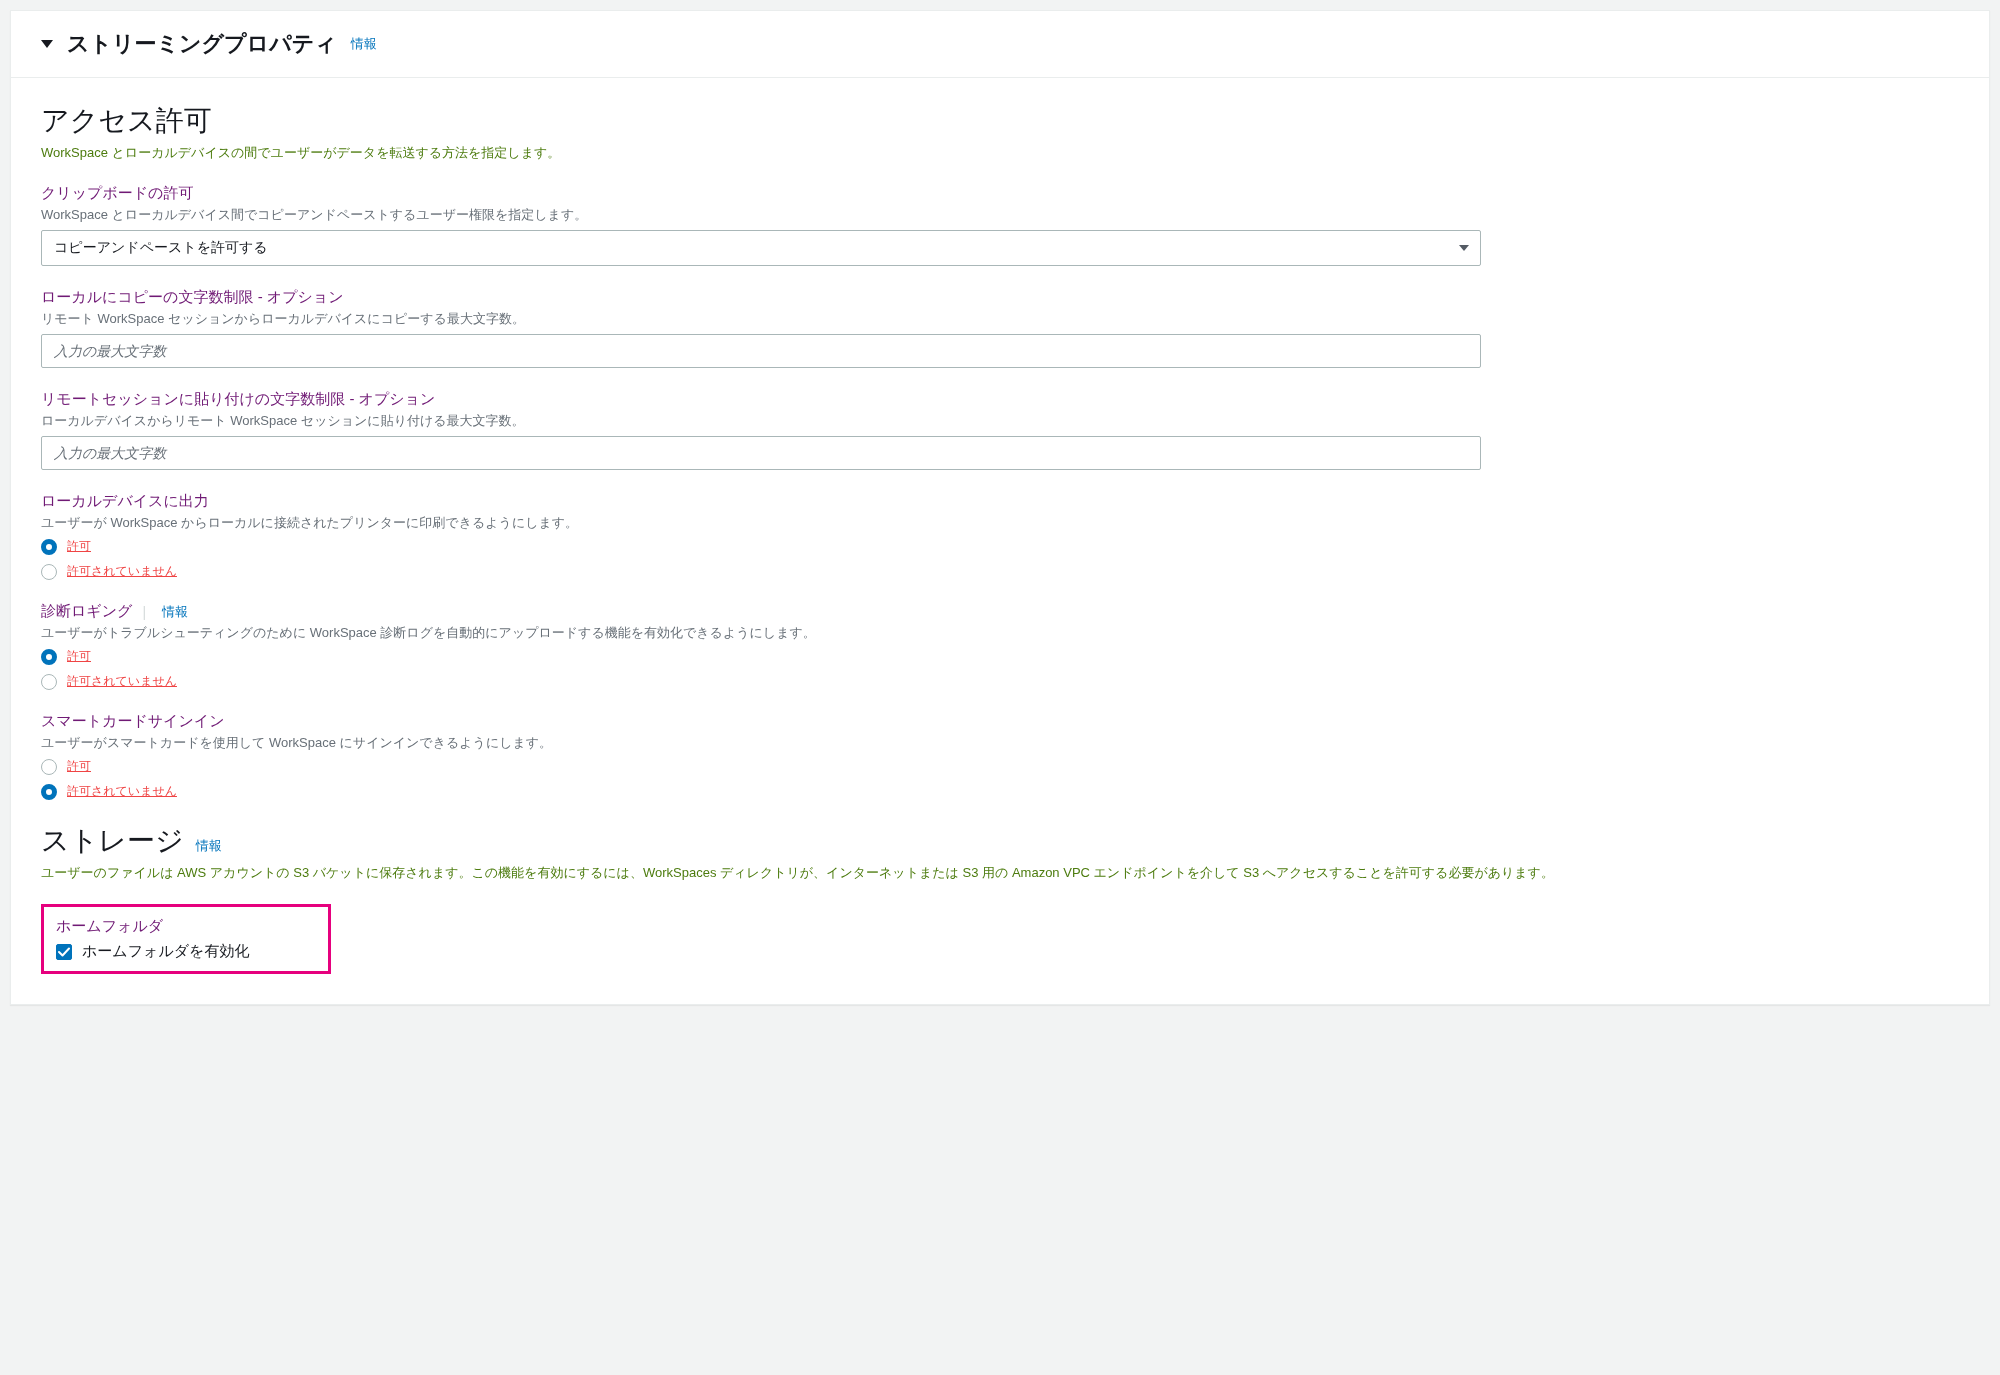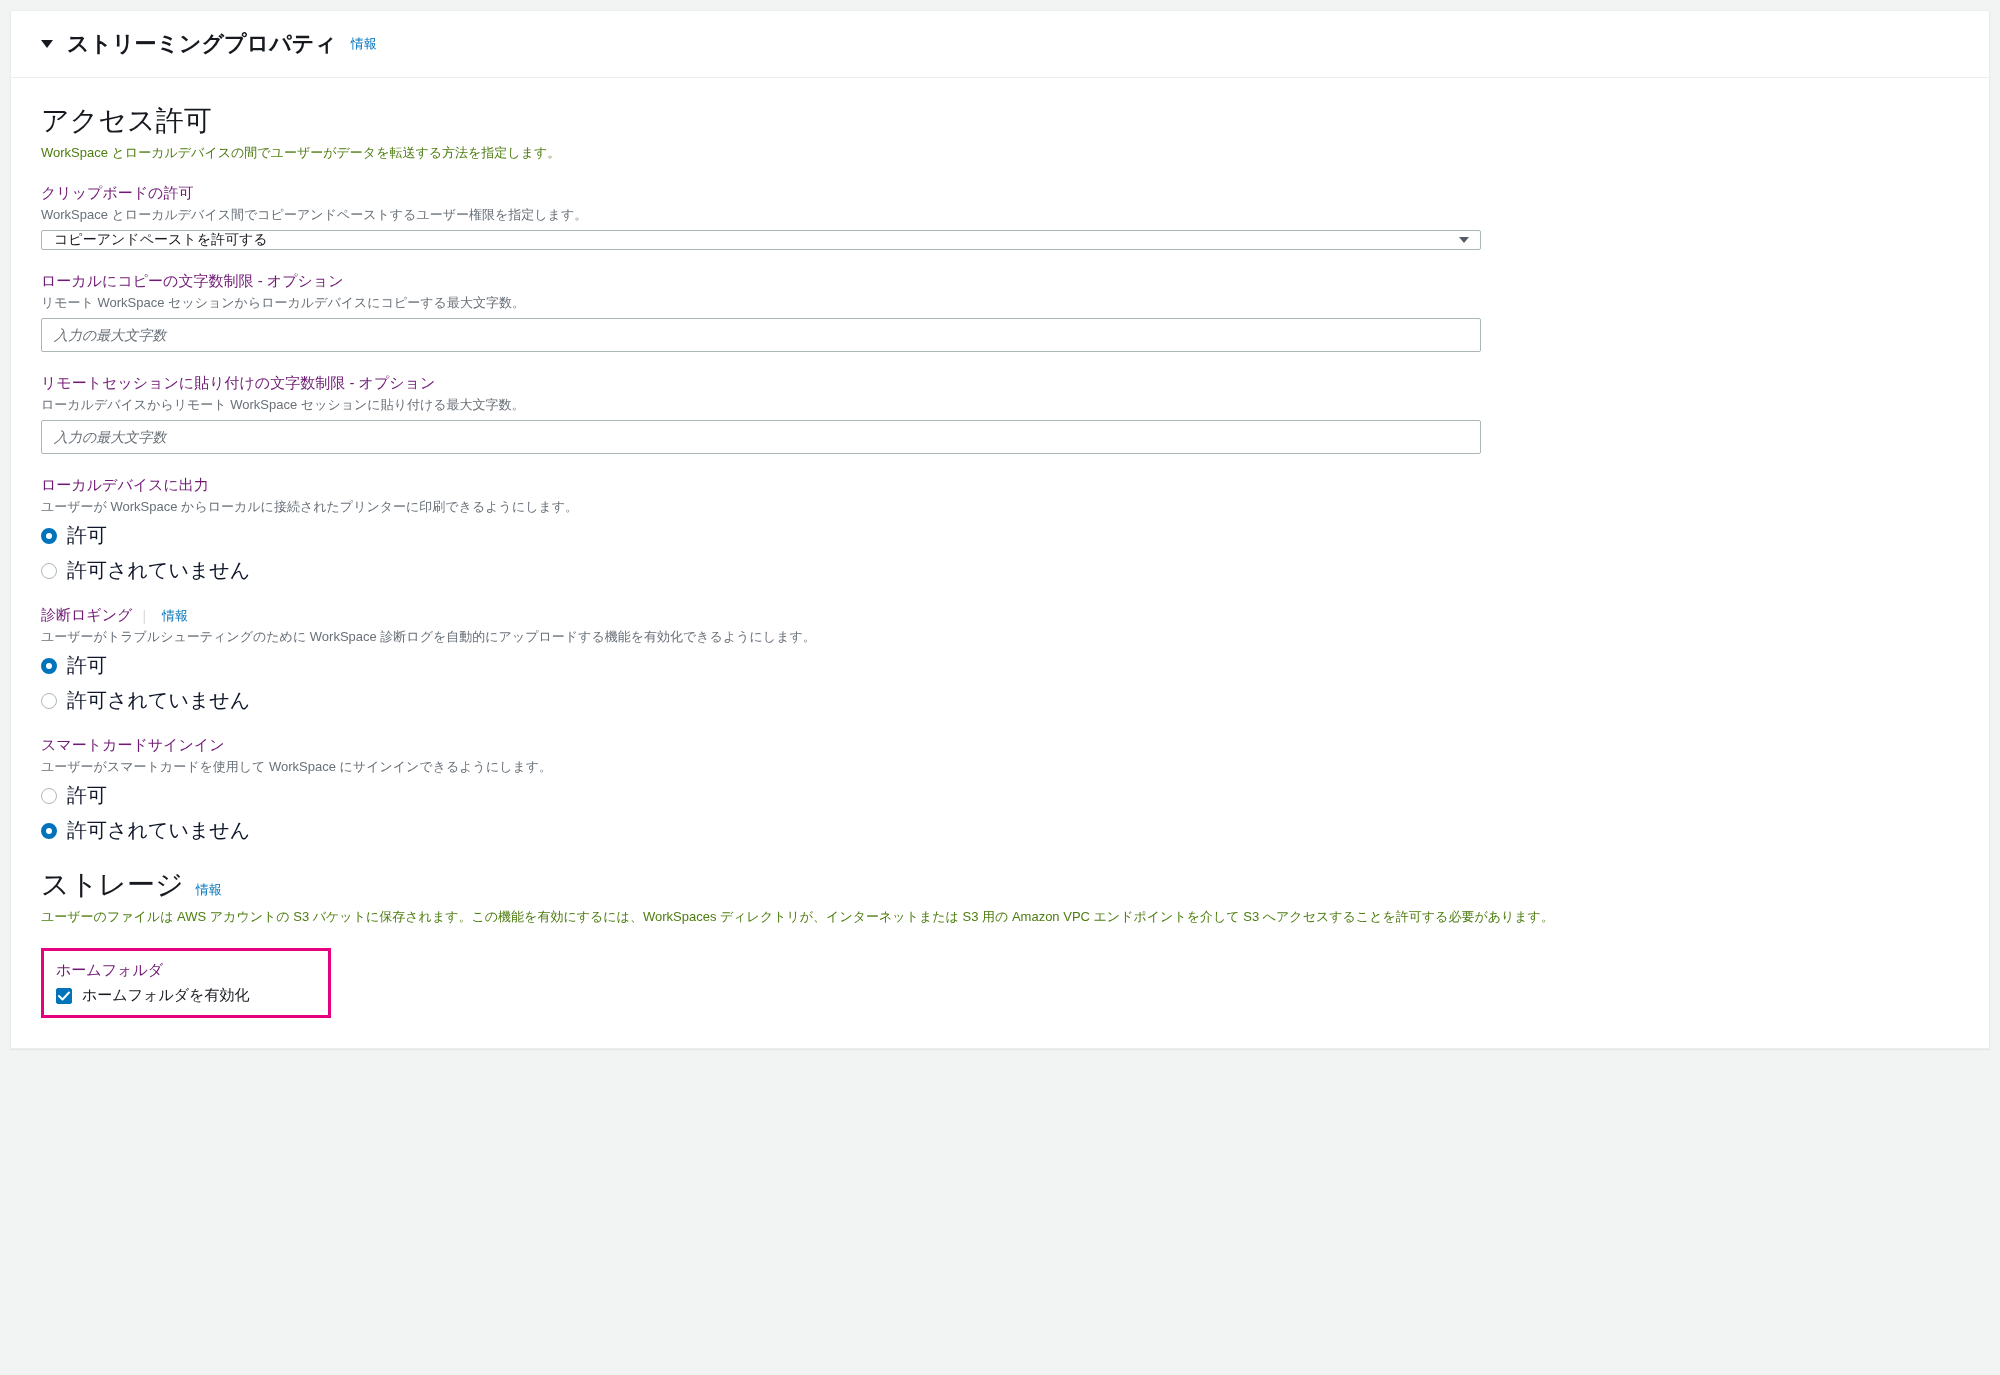--- a/index.html
+++ b/index.html
@@ -80,21 +80,21 @@
       color: #687078;
       margin-bottom: 6px;
     }
     .select-wrapper {
       position: relative;
       width: 100%;
       max-width: 1440px;
     }
     .select {
       width: 100%;
-      padding: 0 12px;
+      padding: 8px 12px;
       border: 1px solid #aab7b8;
       border-radius: 2px;
       background: #ffffff;
       font-size: 14px;
       color: #16191f;
       appearance: none;
       cursor: pointer;
     }
     .select-arrow {
       position: absolute;
@@ -141,22 +141,23 @@
       align-items: center;
       justify-content: center;
       flex-shrink: 0;
     }
     .radio-circle.selected {
       border: 5px solid #0073bb;
       width: 16px;
       height: 16px;
     }
     .radio-label {
-      font-size: 20px;
-      color: #0f172a;
+      font-size: 12px;
+      color: #ef4444;
+      text-decoration: underline;
     }
     .label-with-info {
       display: flex;
       align-items: center;
       gap: 6px;
       margin-bottom: 3px;
     }
     .label-with-info .form-label {
       margin-bottom: 0;
     }

